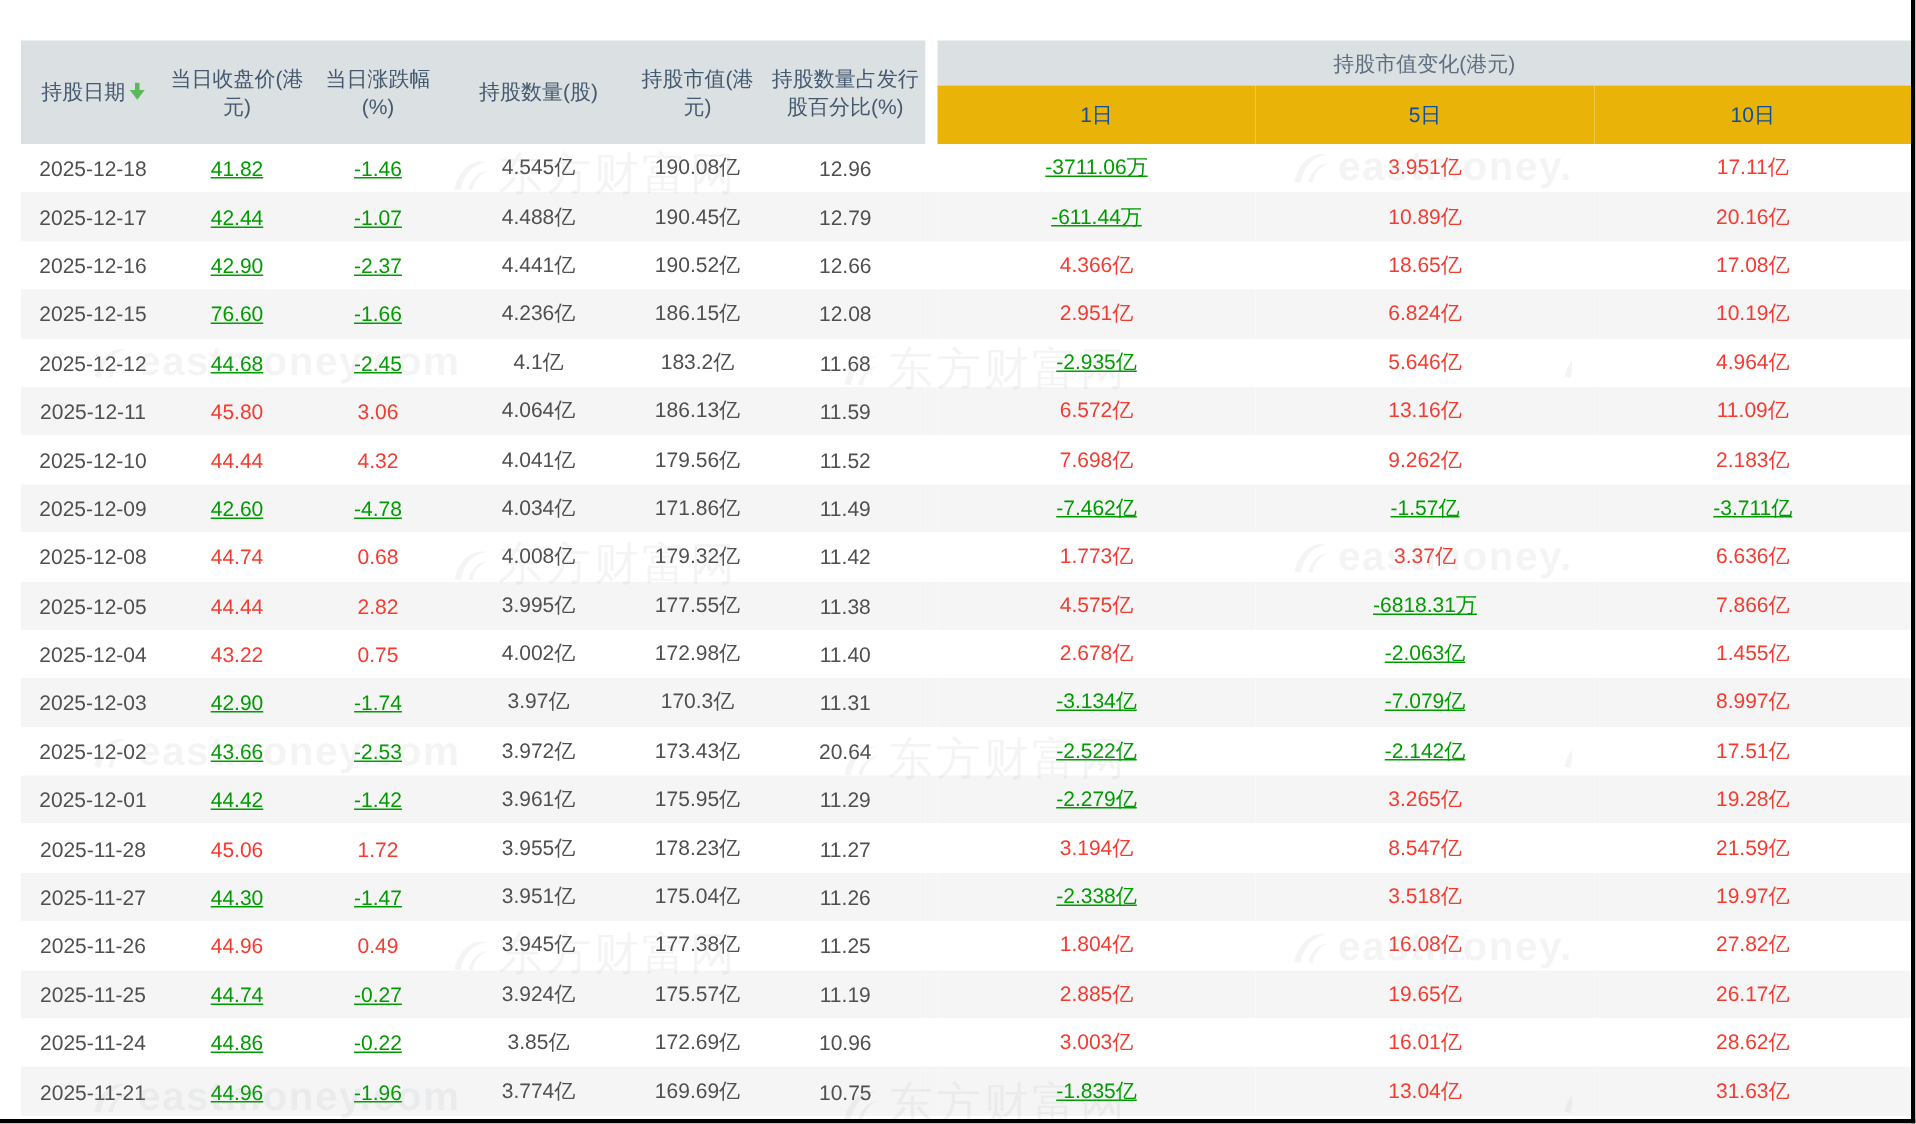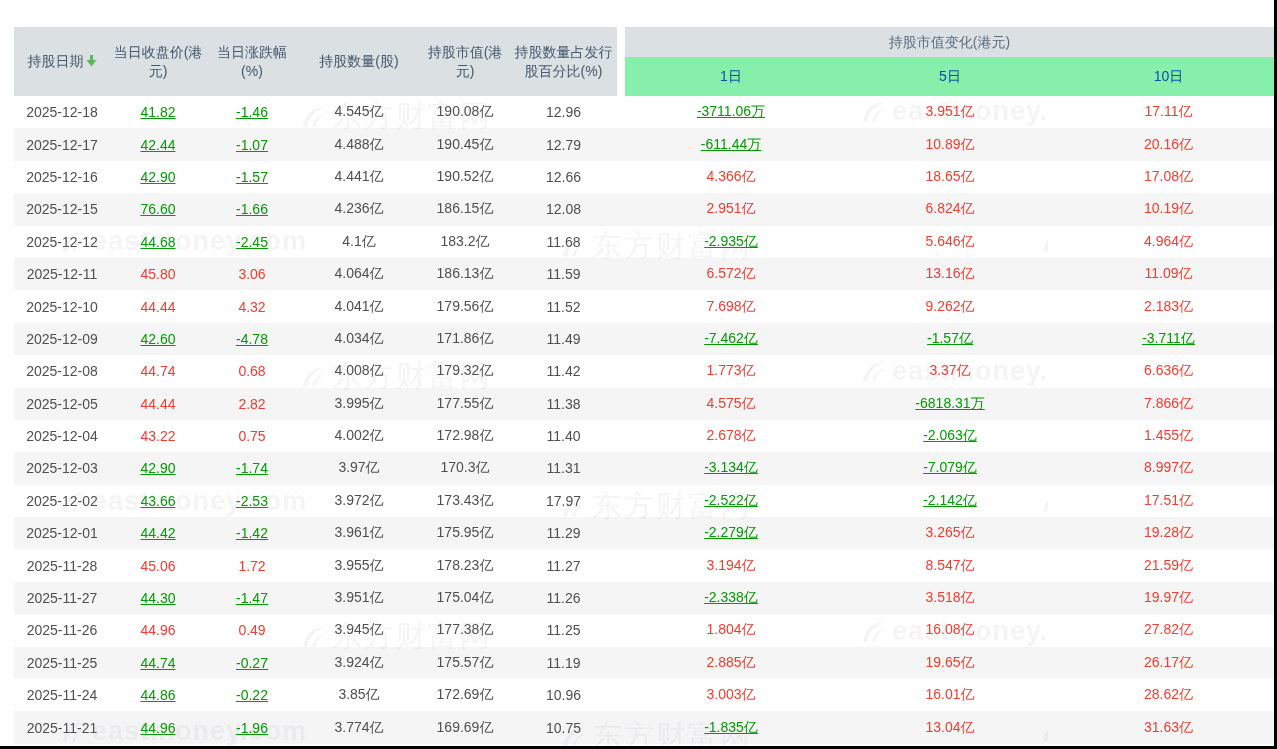--- a/index.html
+++ b/index.html
@@ -15,21 +15,21 @@
   }
   th,td{padding:0;margin:0;font-size:14px;text-align:center;vertical-align:middle;}
   thead th{
     background:#dbe0e3;color:#44586e;font-weight:400;line-height:1.35;
   }
   thead tr.top-row th{height:30px;}
   thead th.tall{height:69px;padding:0 2px;}
   thead th.gap-col{background:#ffffff;}
   thead th.group-head{color:#5d6e7e;margin-left:20px;}
   thead tr.sub-row th{
-    height:39px;background:#86efac;color:#0e4fa0;font-weight:400;
+    height:39px;background:#eab308;color:#0e4fa0;font-weight:400;
   }
   tbody td{height:32.4px;color:#4f4f4f;}
   tbody tr:nth-child(even) td{background:#f5f5f5;}
   tbody tr:nth-child(odd) td{background:#ffffff;}
   td.up{color:var(--up-color,#f43b30);}
   td.dn{color:var(--down-color,#009b00);text-decoration:underline;}
   .sort-icon{display:inline-block;vertical-align:-1px;margin-left:2px;}
   
   .wm-layer{
     position:absolute;left:0;top:0;width:1048px;height:749px;
@@ -233,21 +233,21 @@
           <td>190.45亿</td>
           <td>12.79</td>
           <td></td>
           <td class="dn">-611.44万</td>
           <td class="up">10.89亿</td>
           <td class="up">20.16亿</td>
         </tr>
         <tr>
           <td>2025-12-16</td>
           <td class="dn">42.90</td>
-          <td class="dn">-1.57</td>
+          <td class="dn">-2.37</td>
           <td>4.441亿</td>
           <td>190.52亿</td>
           <td>12.66</td>
           <td></td>
           <td class="up">4.366亿</td>
           <td class="up">18.65亿</td>
           <td class="up">17.08亿</td>
         </tr>
         <tr>
           <td>2025-12-15</td>
@@ -356,21 +356,21 @@
           <td class="dn">-3.134亿</td>
           <td class="dn">-7.079亿</td>
           <td class="up">8.997亿</td>
         </tr>
         <tr>
           <td>2025-12-02</td>
           <td class="dn">43.66</td>
           <td class="dn">-2.53</td>
           <td>3.972亿</td>
           <td>173.43亿</td>
-          <td>17.97</td>
+          <td>20.64</td>
           <td></td>
           <td class="dn">-2.522亿</td>
           <td class="dn">-2.142亿</td>
           <td class="up">17.51亿</td>
         </tr>
         <tr>
           <td>2025-12-01</td>
           <td class="dn">44.42</td>
           <td class="dn">-1.42</td>
           <td>3.961亿</td>

